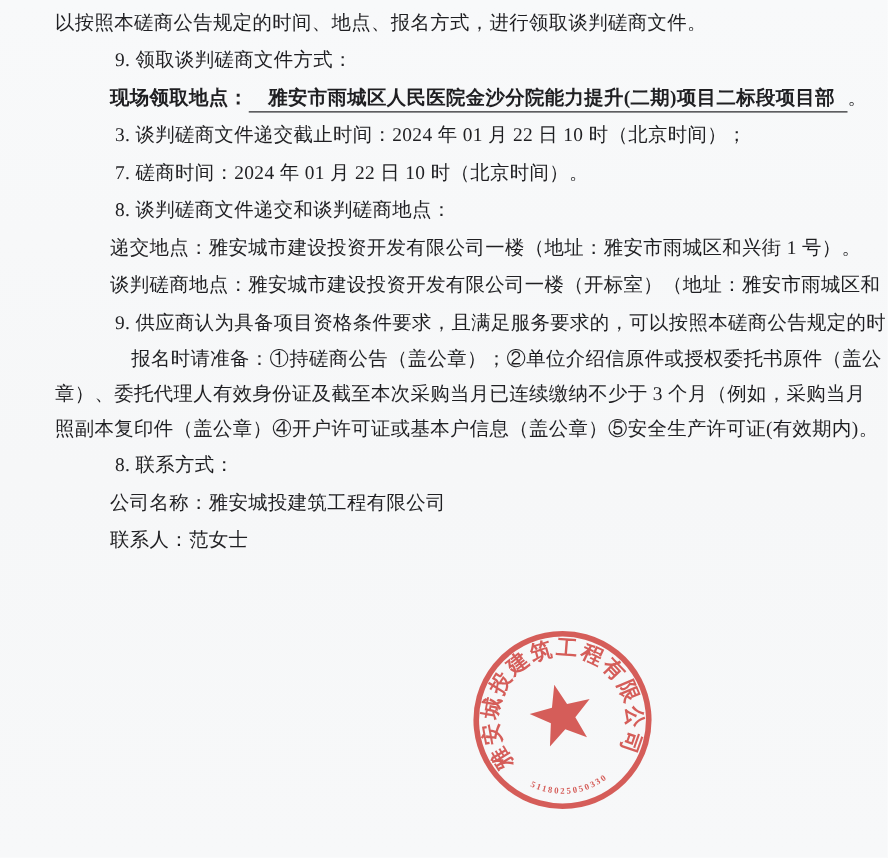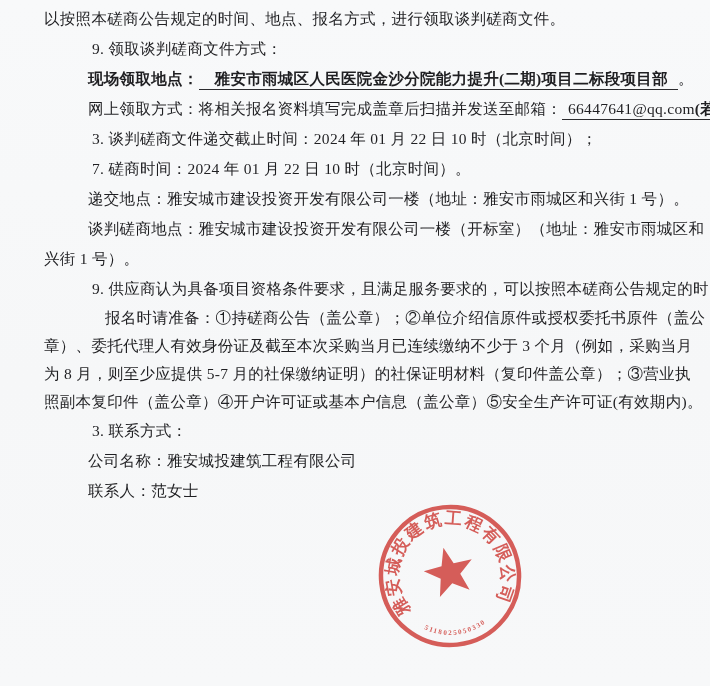--- a/index.html
+++ b/index.html
@@ -34,43 +34,41 @@
 <body>
 
 <div class="page">
 
   <p class="line">以按照本磋商公告规定的时间、地点、报名方式，进行领取谈判磋商文件。</p>
 
   <p class="line ind3">9. 领取谈判磋商文件方式：</p>
 
   <p class="line ind275"><span class="b">现场领取地点：</span><span class="u1">雅安市雨城区人民医院金沙分院能力提升(二期)项目二标段项目部</span><span>。</span></p>
 
-  <p class="line ind275"><span>网上领取方式：将相关报名资料填写完成盖章后扫描并发送至邮箱：</span><span class="ue">66447641@qq.com</span><span class="ub2">(若</span></p>
 
 
   <p class="line ind3">3. 谈判磋商文件递交截止时间：2024 年 01 月 22 日 10 时（北京时间）；</p>
 
   <p class="line ind3">7. 磋商时间：2024 年 01 月 22 日 10 时（北京时间）。</p>
 
+  <p class="line ind3">8. 谈判磋商文件递交和谈判磋商地点：</p>
 
   <p class="line ind275">递交地点：雅安城市建设投资开发有限公司一楼（地址：雅安市雨城区和兴街 1 号）。</p>
 
   <p class="line ind275">谈判磋商地点：雅安城市建设投资开发有限公司一楼（开标室）（地址：雅安市雨城区和</p>
 
-  <p class="line">兴街 1 号）。</p>
 
   <p class="line ind3">9. 供应商认为具备项目资格条件要求，且满足服务要求的，可以按照本磋商公告规定的时</p>
 
 
   <p class="line prep ind38">报名时请准备：①持磋商公告（盖公章）；②单位介绍信原件或授权委托书原件（盖公</p>
   <p class="line prep">章）、委托代理人有效身份证及截至本次采购当月已连续缴纳不少于 3 个月（例如，采购当月</p>
-  <p class="line prep">为 8 月，则至少应提供 5-7 月的社保缴纳证明）的社保证明材料（复印件盖公章）；③营业执</p>
   <p class="line prep">照副本复印件（盖公章）④开户许可证或基本户信息（盖公章）⑤安全生产许可证(有效期内)。</p>
 
-  <p class="line ind3">3. 联系方式：</p>
+  <p class="line ind3">8. 联系方式：</p>
 
   <p class="line ind275"><span>公司名称：</span><span>雅安城投建筑工程有限公司</span></p>
 
 
 
   <p class="line ind275"><span>联系人：</span><span>范女士</span></p>
 
   <svg class="seal" viewBox="0 0 152 152" width="152" height="152" aria-hidden="true">
     <defs>
       <path id="sealTopArc" d="M 33.4 105.8 A 52 52 0 1 1 118.6 105.8" fill="none"></path>

